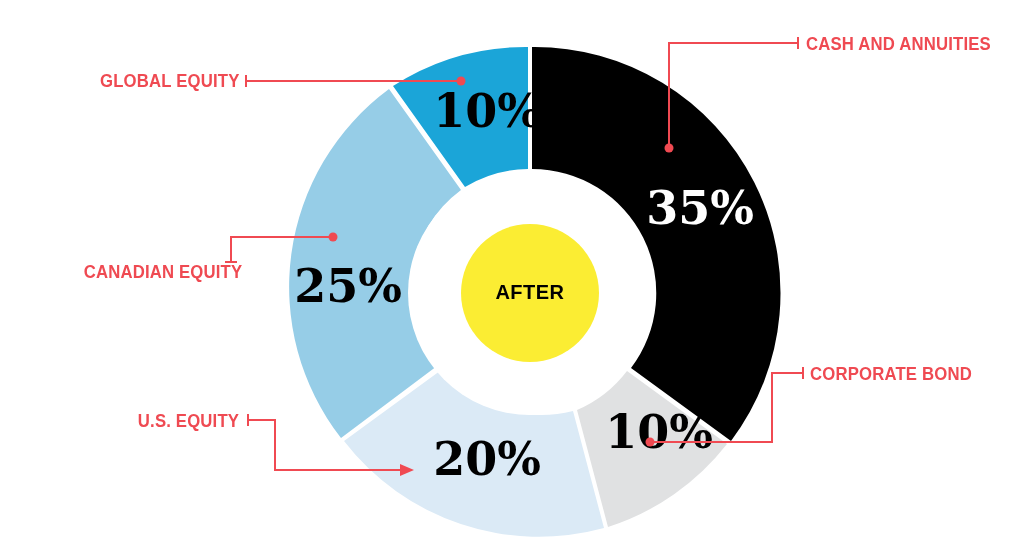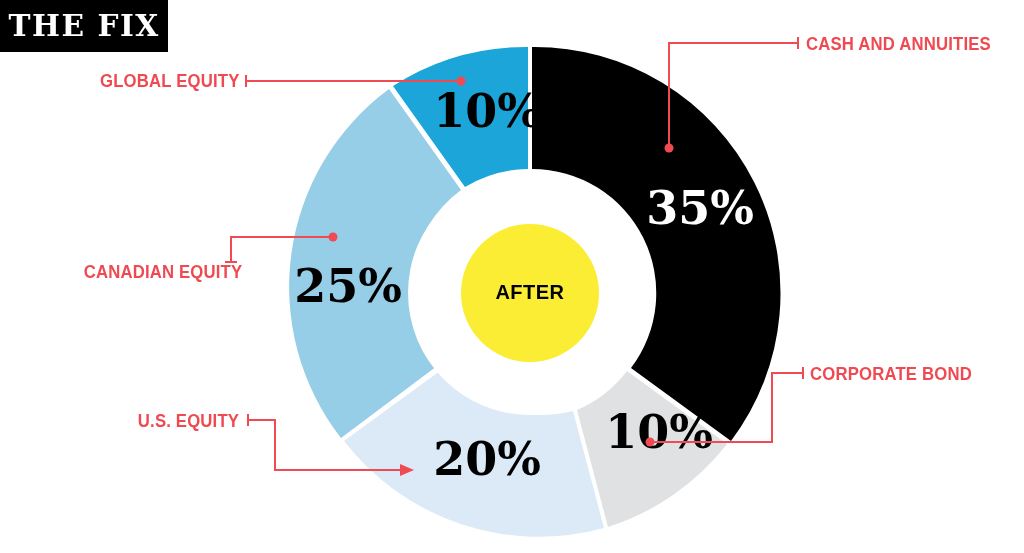--- a/index.html
+++ b/index.html
@@ -99,23 +99,20 @@
   #label-corporate { left: 810px;  top: 364px; }
   #label-global    { right: 785px; top: 71px;  }
   #label-canadian  { right: 782px; top: 262px; }
   #label-us        { right: 785px; top: 411px; }
 </style>
 </head>
 <body>
 
 <div id="page">
 
-  <div id="logo-badge">
-    <span id="logo-text">THE FIX</span>
-  </div>
 
   <svg id="chart-svg" viewBox="0 0 1024 553">
 
     <path fill="#000000" d="M 532 47
              A 246 246 0 0 1 731 441
              L 631 368
              A 124 124 0 0 0 532 169
              Z"></path>
 
     <path fill="#e0e1e2" d="M 727 444

